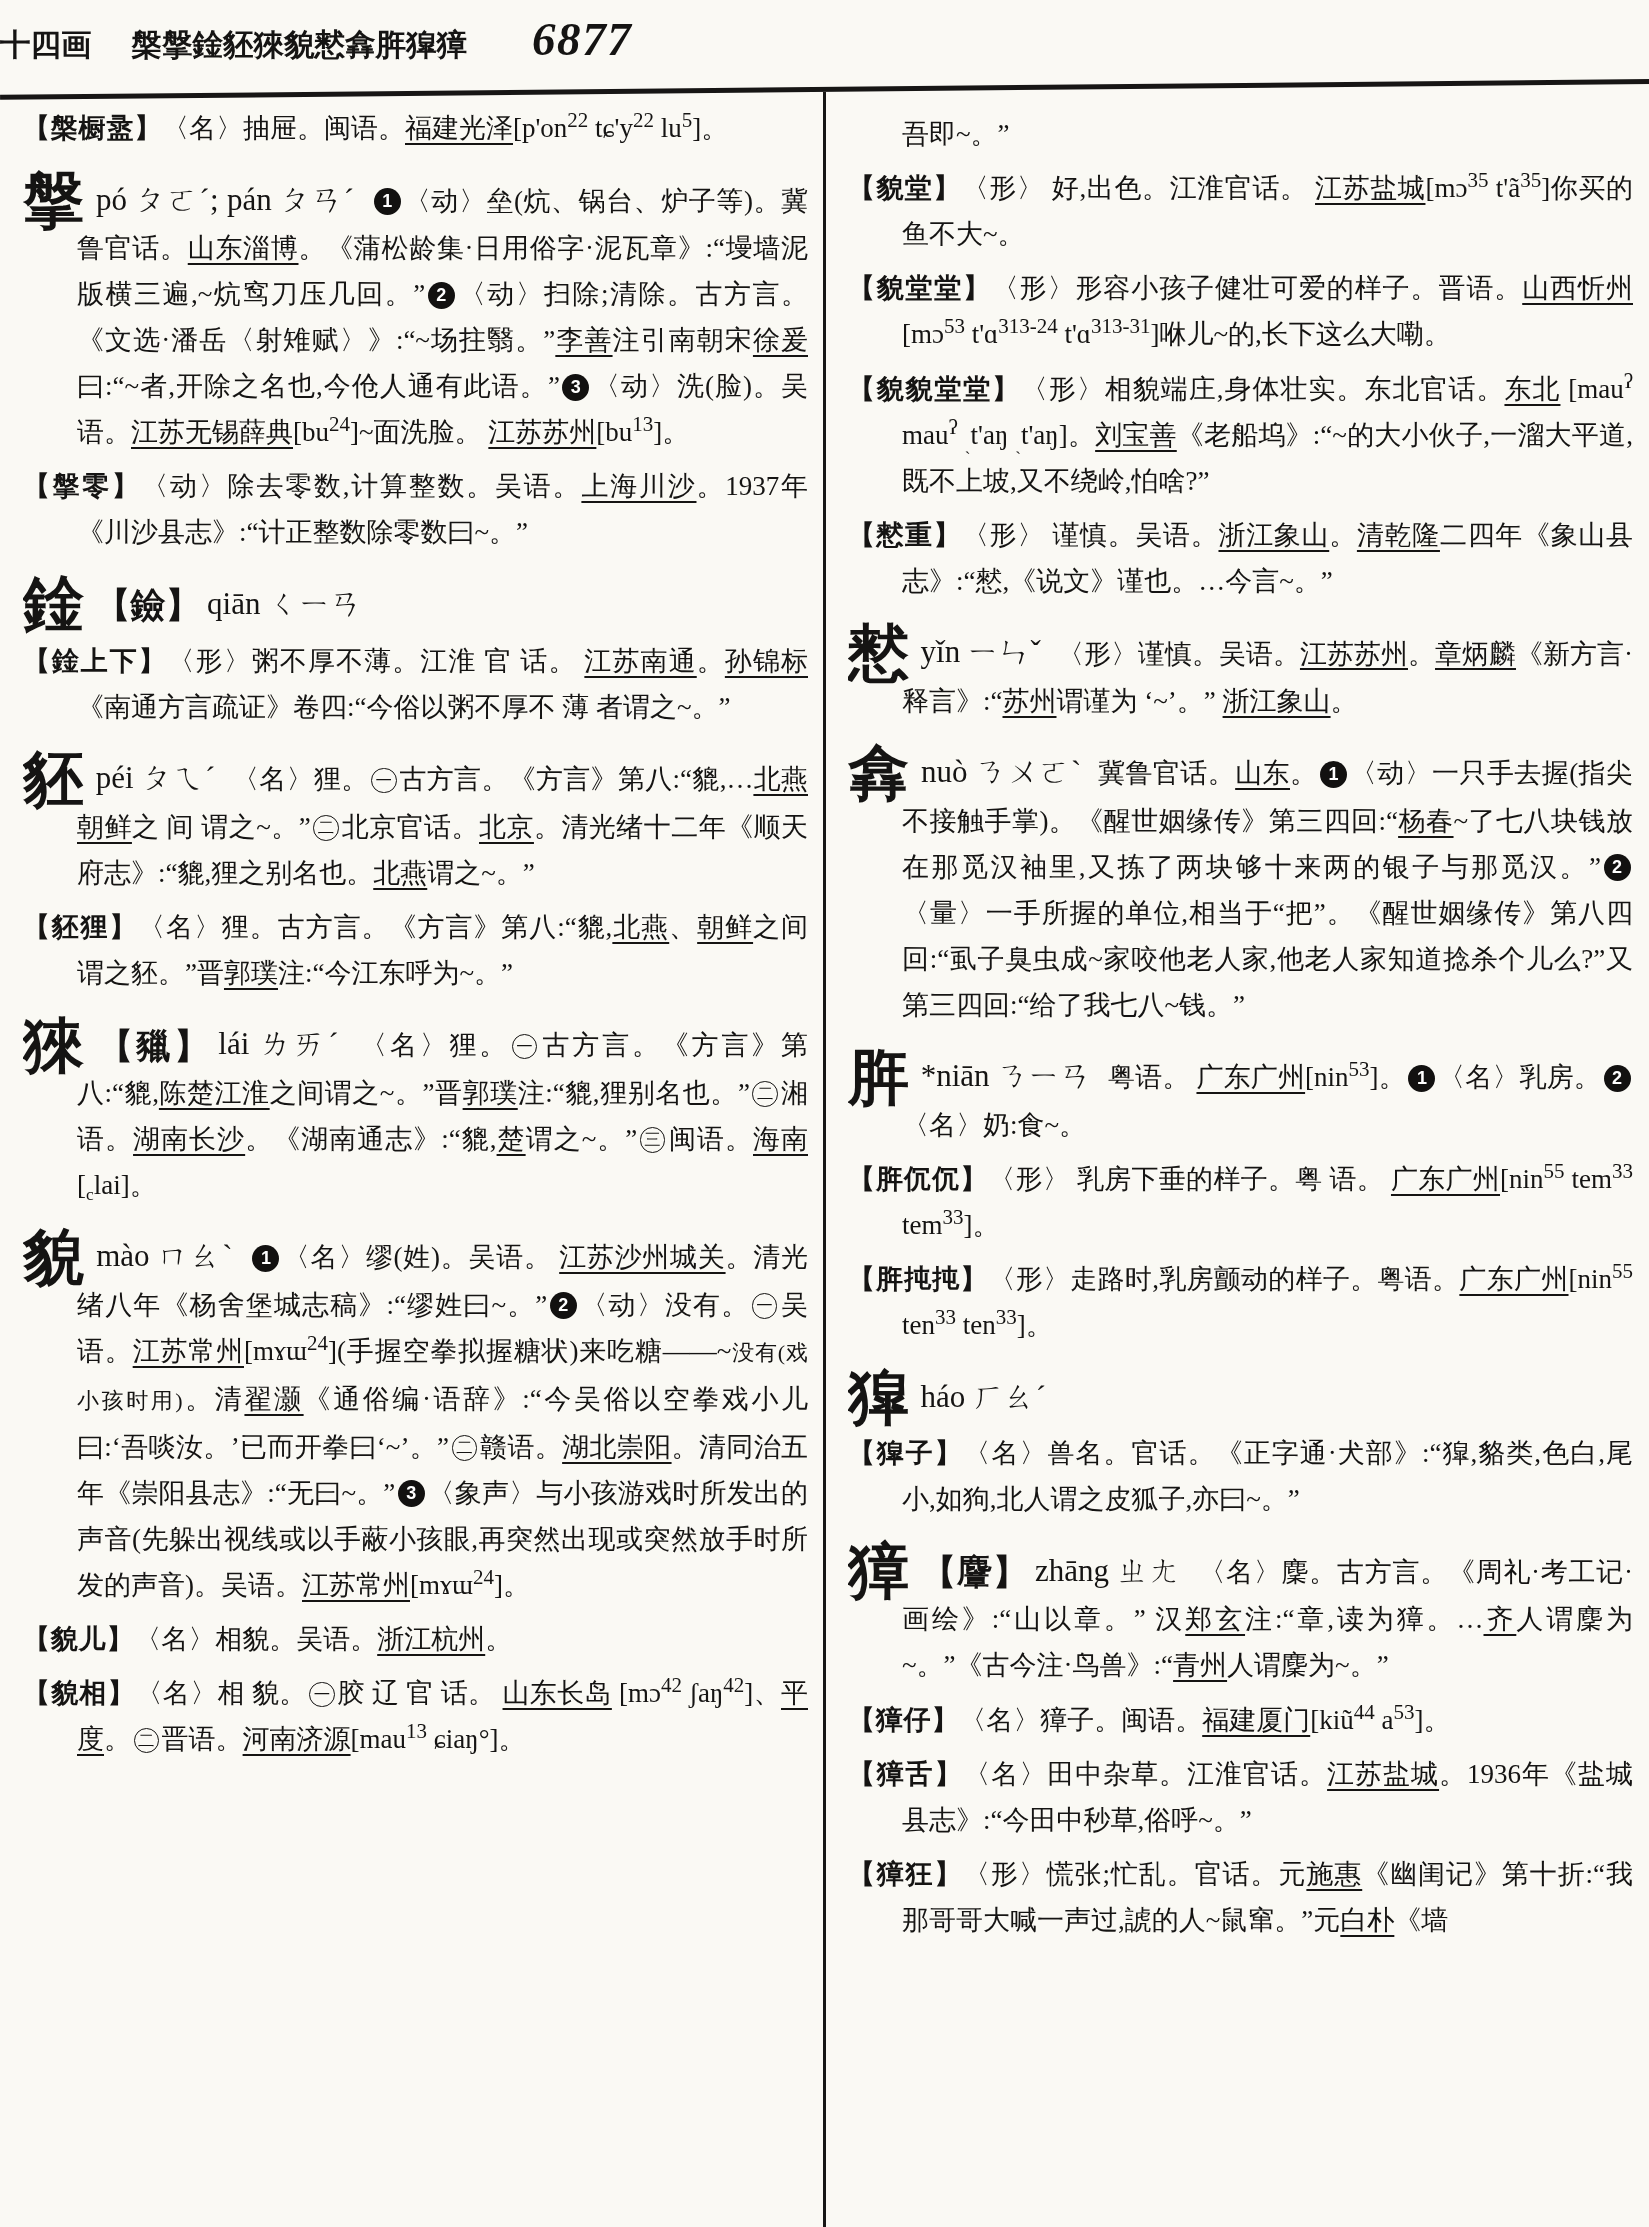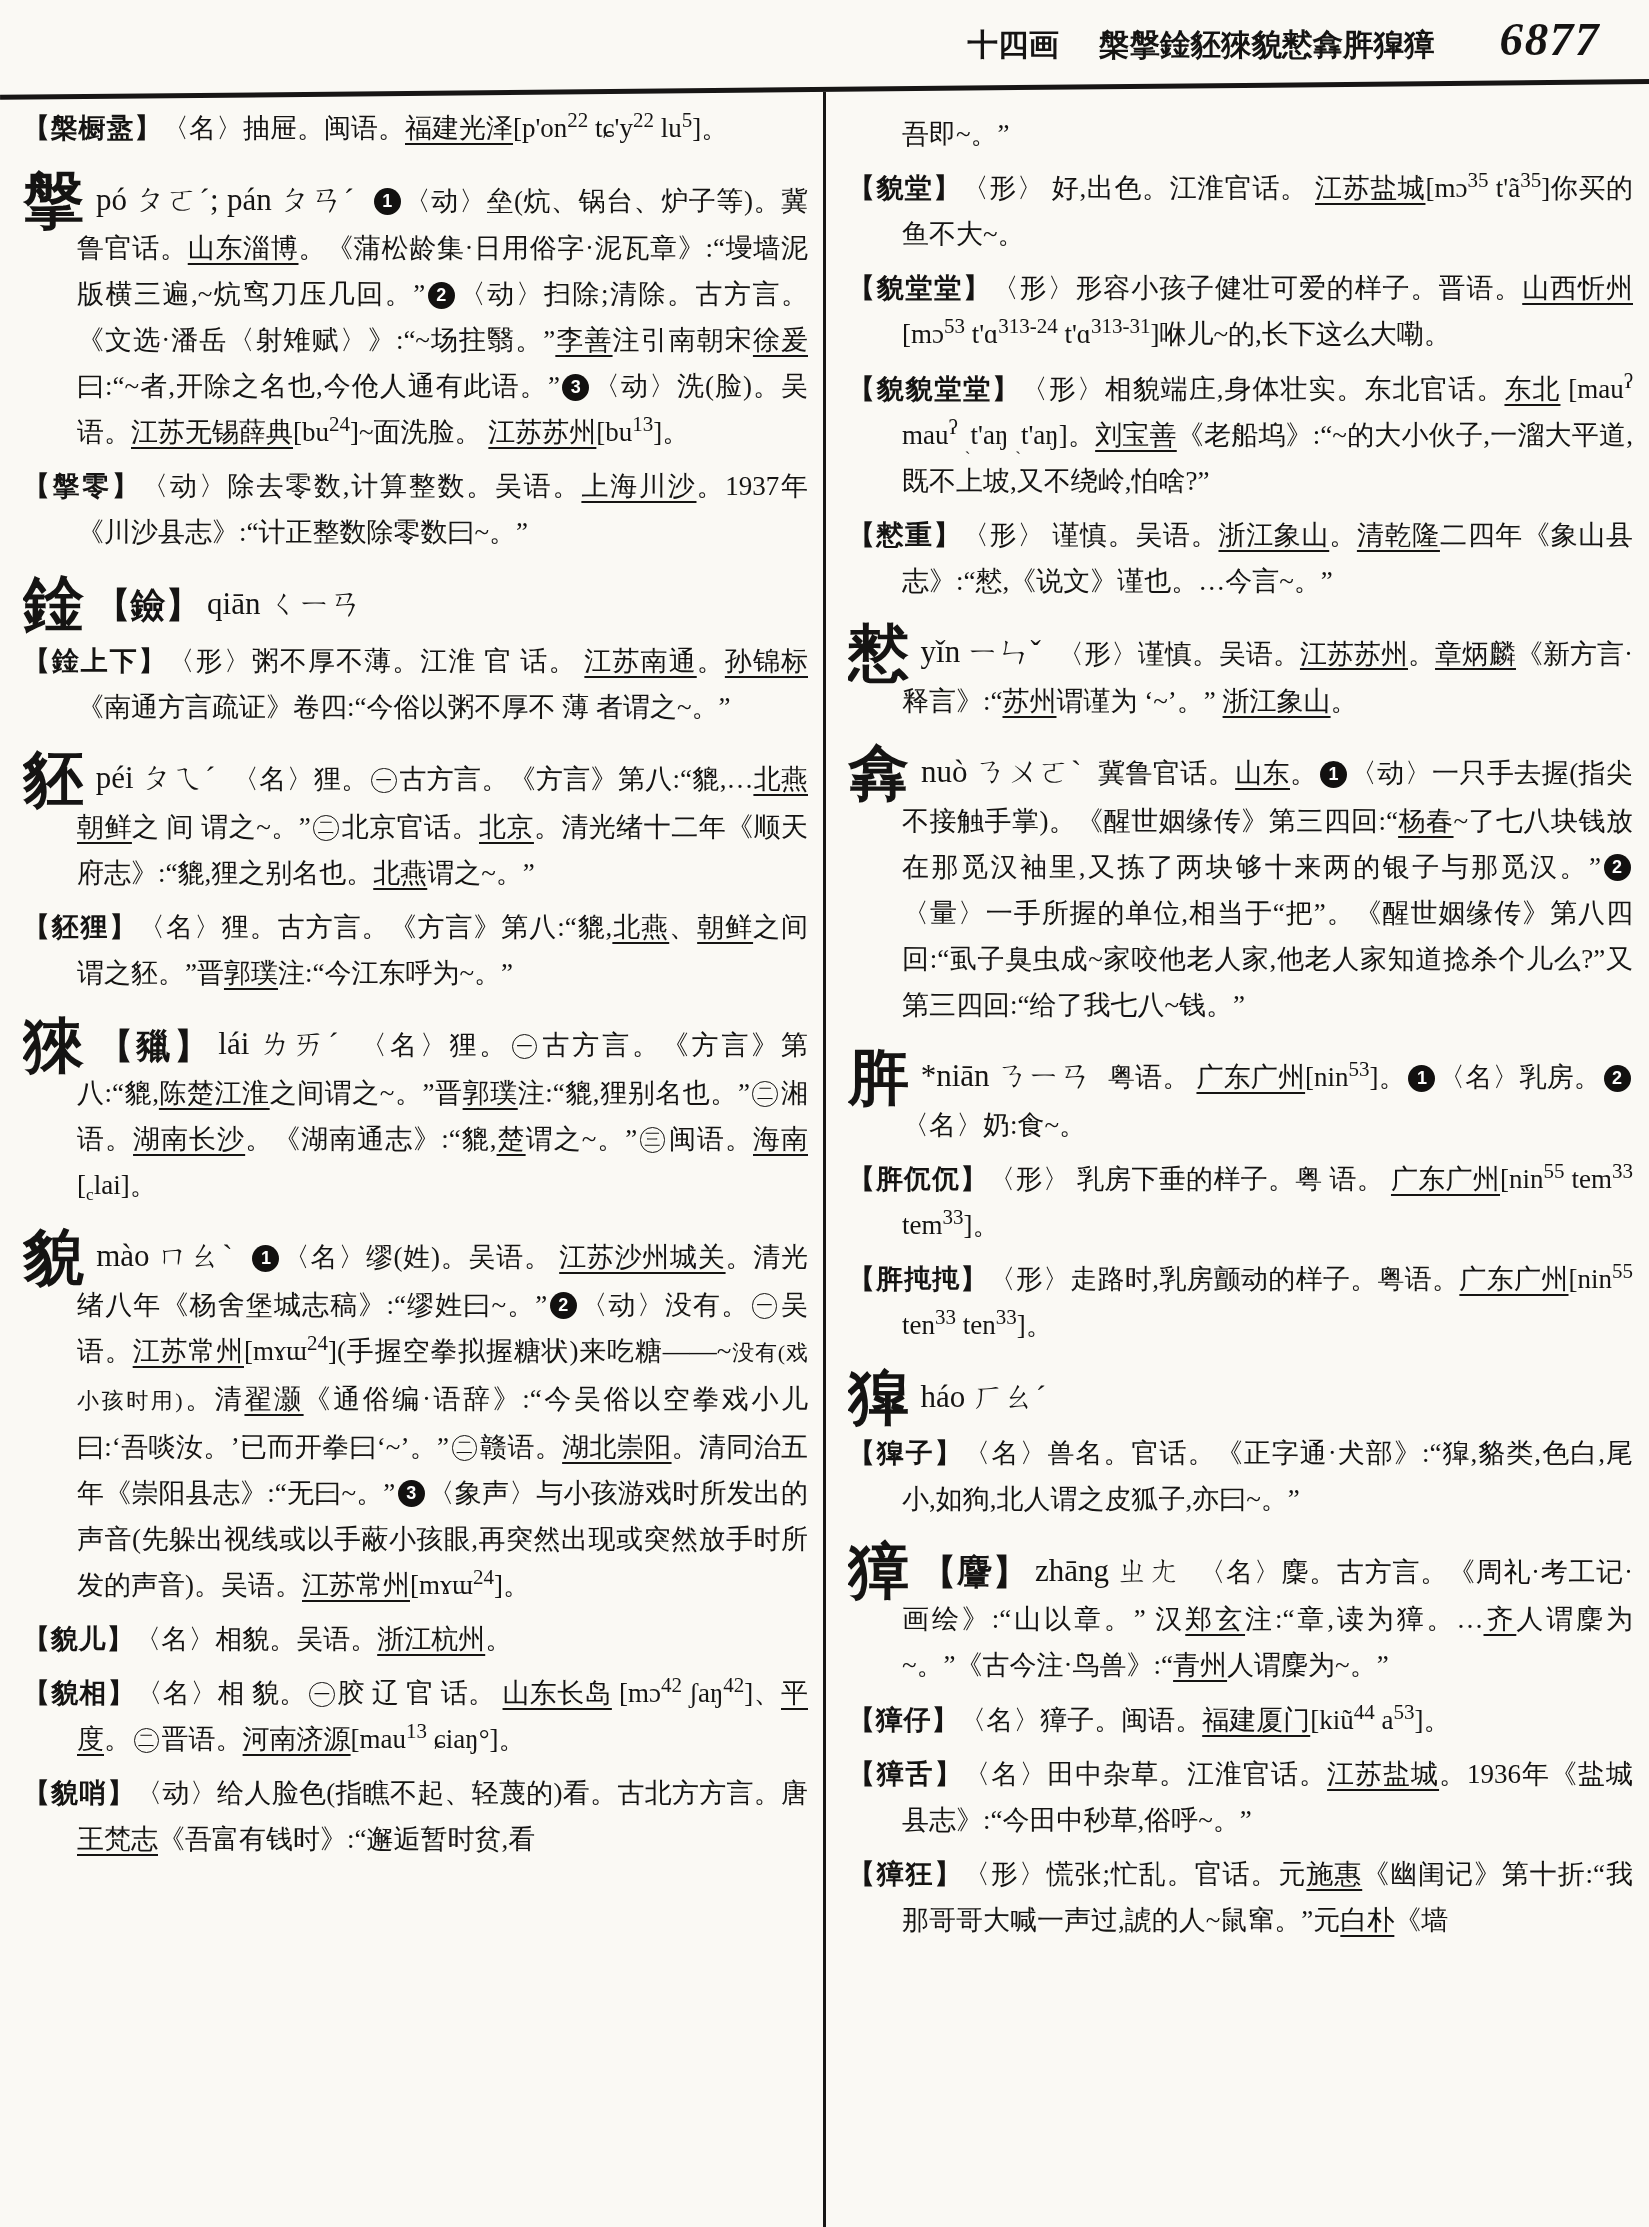--- a/index.html
+++ b/index.html
@@ -6,21 +6,21 @@
   html,body{margin:0;padding:0;}
   body{
     width:1650px;height:2227px;position:relative;overflow:hidden;
     background:#faf9f4;color:#151413;
     font-family:"Liberation Serif","DejaVu Serif",serif;
   }
   .page{position:absolute;inset:0;}
   
   .header{
     position:absolute;top:11.5px;left:0;width:1600px;height:58px;
-    display:flex;justify-content:flex-end;align-items:baseline;gap:40px;
+    display:flex;align-items:baseline;gap:40px;
     font-size:30.5px;font-weight:bold;
   }
   .header .pageno{
     font-size:47px;font-style:italic;font-weight:bold;letter-spacing:1.6px;
     margin-left:25px;
   }
   .headrule{
     position:absolute;left:0;top:79px;width:1650px;height:5px;background:#171615;
     transform:rotate(-0.55deg);transform-origin:right center;
   }
@@ -76,21 +76,20 @@
       <div class="entry char-entry"><span class="headchar">搫</span><span class="pinyin">pó ㄆㄛˊ; pán ㄆㄢˊ </span><span class="body"><span class="bnum">1</span>〈动〉垒(炕、锅台、炉子等)。冀鲁官话。<u>山东淄博</u>。《蒲松龄集·日用俗字·泥瓦章》:“墁墙泥版横三遍,~炕窎刀压几回。”<span class="bnum">2</span>〈动〉扫除;清除。古方言。《文选·潘岳〈射雉赋〉》:“~场拄翳。”<u>李善</u>注引南朝宋<u>徐爰</u>曰:“~者,开除之名也,今伧人通有此语。”<span class="bnum">3</span>〈动〉洗(脸)。吴语。<u>江苏无锡薛典</u>[bu<sup>24</sup>]~面洗脸。 <u>江苏苏州</u>[bu<sup>13</sup>]。</span></div>
       <div class="entry compound-entry"><span class="headword">【搫零】</span><span class="body">〈动〉除去零数,计算整数。吴语。<u>上海川沙</u>。1937年《川沙县志》:“计正整数除零数曰~。”</span></div>
       <div class="entry char-entry"><span class="headchar">鍂</span><span class="trad">【鐱】</span><span class="pinyin">qiān ㄑㄧㄢ </span></div>
       <div class="entry compound-entry"><span class="headword">【鍂上下】</span><span class="body">〈形〉粥不厚不薄。江淮 官 话。 <u>江苏南通</u>。<u>孙锦标</u>《南通方言疏证》卷四:“今俗以粥不厚不 薄 者谓之~。”</span></div>
       <div class="entry char-entry"><span class="headchar">豾</span><span class="pinyin">péi ㄆㄟˊ </span><span class="body">〈名〉狸。<span class="cnum">一</span>古方言。《方言》第八:“貔,…<u>北燕朝鲜</u>之 间 谓之~。”<span class="cnum">二</span>北京官话。<u>北京</u>。清光绪十二年《顺天府志》:“貔,狸之别名也。<u>北燕</u>谓之~。”</span></div>
       <div class="entry compound-entry"><span class="headword">【豾狸】</span><span class="body">〈名〉狸。古方言。《方言》第八:“貔,<u>北燕</u>、<u>朝鲜</u>之间谓之豾。”晋<u>郭璞</u>注:“今江东呼为~。”</span></div>
       <div class="entry char-entry"><span class="headchar">猍</span><span class="trad">【䝓】</span><span class="pinyin">lái ㄌㄞˊ </span><span class="body">〈名〉狸。<span class="cnum">一</span>古方言。《方言》第八:“貔,<u>陈楚江淮</u>之间谓之~。”晋<u>郭璞</u>注:“貔,狸别名也。”<span class="cnum">二</span>湘语。<u>湖南长沙</u>。《湖南通志》:“貔,<u>楚</u>谓之~。”<span class="cnum">三</span>闽语。<u>海南</u>[<sub>c</sub>lai]。</span></div>
       <div class="entry char-entry"><span class="headchar">貌</span><span class="pinyin">mào ㄇㄠˋ </span><span class="body"><span class="bnum">1</span>〈名〉缪(姓)。吴语。 <u>江苏沙州城关</u>。清光绪八年《杨舍堡城志稿》:“缪姓曰~。”<span class="bnum">2</span>〈动〉没有。<span class="cnum">一</span>吴语。<u>江苏常州</u>[mɤɯ<sup>24</sup>](手握空拳拟握糖状)来吃糖——~<span class="small">没有(戏小孩时用)</span>。清<u>翟灏</u>《通俗编·语辞》:“今吴俗以空拳戏小儿曰:‘吾啖汝。’已而开拳曰‘~’。”<span class="cnum">二</span>赣语。<u>湖北崇阳</u>。清同治五年《崇阳县志》:“无曰~。”<span class="bnum">3</span>〈象声〉与小孩游戏时所发出的声音(先躲出视线或以手蔽小孩眼,再突然出现或突然放手时所发的声音)。吴语。<u>江苏常州</u>[mɤɯ<sup>24</sup>]。</span></div>
       <div class="entry compound-entry"><span class="headword">【貌儿】</span><span class="body">〈名〉相貌。吴语。<u>浙江杭州</u>。</span></div>
       <div class="entry compound-entry"><span class="headword">【貌相】</span><span class="body">〈名〉相 貌。<span class="cnum">一</span>胶 辽 官 话。 <u>山东长岛</u> [mɔ<sup>42</sup> ʃaŋ<sup>42</sup>]、<u>平度</u>。<span class="cnum">二</span>晋语。<u>河南济源</u>[mau<sup>13</sup> ɕiaŋ°]。</span></div>
-      <div class="entry compound-entry"><span class="headword">【貌哨】</span><span class="body">〈动〉给人脸色(指瞧不起、轻蔑的)看。古北方方言。唐<u>王梵志</u>《吾富有钱时》:“邂逅暂时贫,看</span></div>
     </div>
   <div class="col right" id="col-right">
       <div class="entry cont"><span class="body">吾即~。”</span></div>
       <div class="entry compound-entry"><span class="headword">【貌堂】</span><span class="body">〈形〉 好,出色。江淮官话。 <u>江苏盐城</u>[mɔ<sup>35</sup> t'ã<sup>35</sup>]你买的鱼不大~。</span></div>
       <div class="entry compound-entry"><span class="headword">【貌堂堂】</span><span class="body">〈形〉形容小孩子健壮可爱的样子。晋语。<u>山西忻州</u>[mɔ<sup>53</sup> t'ɑ<sup>313-24</sup> t'ɑ<sup>313-31</sup>]咻儿~的,长下这么大嘞。</span></div>
       <div class="entry compound-entry"><span class="headword">【貌貌堂堂】</span><span class="body">〈形〉相貌端庄,身体壮实。东北官话。<u>东北</u> [mau<sup>ʔ</sup> mau<sup>ʔ</sup> <sub>ˏ</sub>t'aŋ <sub>ˏ</sub>t'aŋ]。<u>刘宝善</u>《老船坞》:“~的大小伙子,一溜大平道,既不上坡,又不绕岭,怕啥?”</span></div>
       <div class="entry compound-entry"><span class="headword">【慭重】</span><span class="body">〈形〉 谨慎。吴语。<u>浙江象山</u>。<u>清乾隆</u>二四年《象山县志》:“憖,《说文》谨也。…今言~。”</span></div>
       <div class="entry char-entry"><span class="headchar">慭</span><span class="pinyin">yǐn ㄧㄣˇ </span><span class="body">〈形〉谨慎。吴语。<u>江苏苏州</u>。<u>章炳麟</u>《新方言·释言》:“<u>苏州</u>谓谨为 ‘~’。” <u>浙江象山</u>。</span></div>
       <div class="entry char-entry"><span class="headchar">搻</span><span class="pinyin">nuò ㄋㄨㄛˋ </span><span class="body">冀鲁官话。<u>山东</u>。<span class="bnum">1</span>〈动〉一只手去握(指尖不接触手掌)。《醒世姻缘传》第三四回:“<u>杨春</u>~了七八块钱放在那觅汉袖里,又拣了两块够十来两的银子与那觅汉。”<span class="bnum">2</span>〈量〉一手所握的单位,相当于“把”。《醒世姻缘传》第八四回:“虱子臭虫成~家咬他老人家,他老人家知道捻杀个儿么?”又第三四回:“给了我七八~钱。”</span></div>
       <div class="entry char-entry"><span class="headchar">脌</span><span class="pinyin">*niān ㄋㄧㄢ </span><span class="body">粤语。 <u>广东广州</u>[nin<sup>53</sup>]。<span class="bnum">1</span>〈名〉乳房。<span class="bnum">2</span>〈名〉奶:食~。</span></div>

